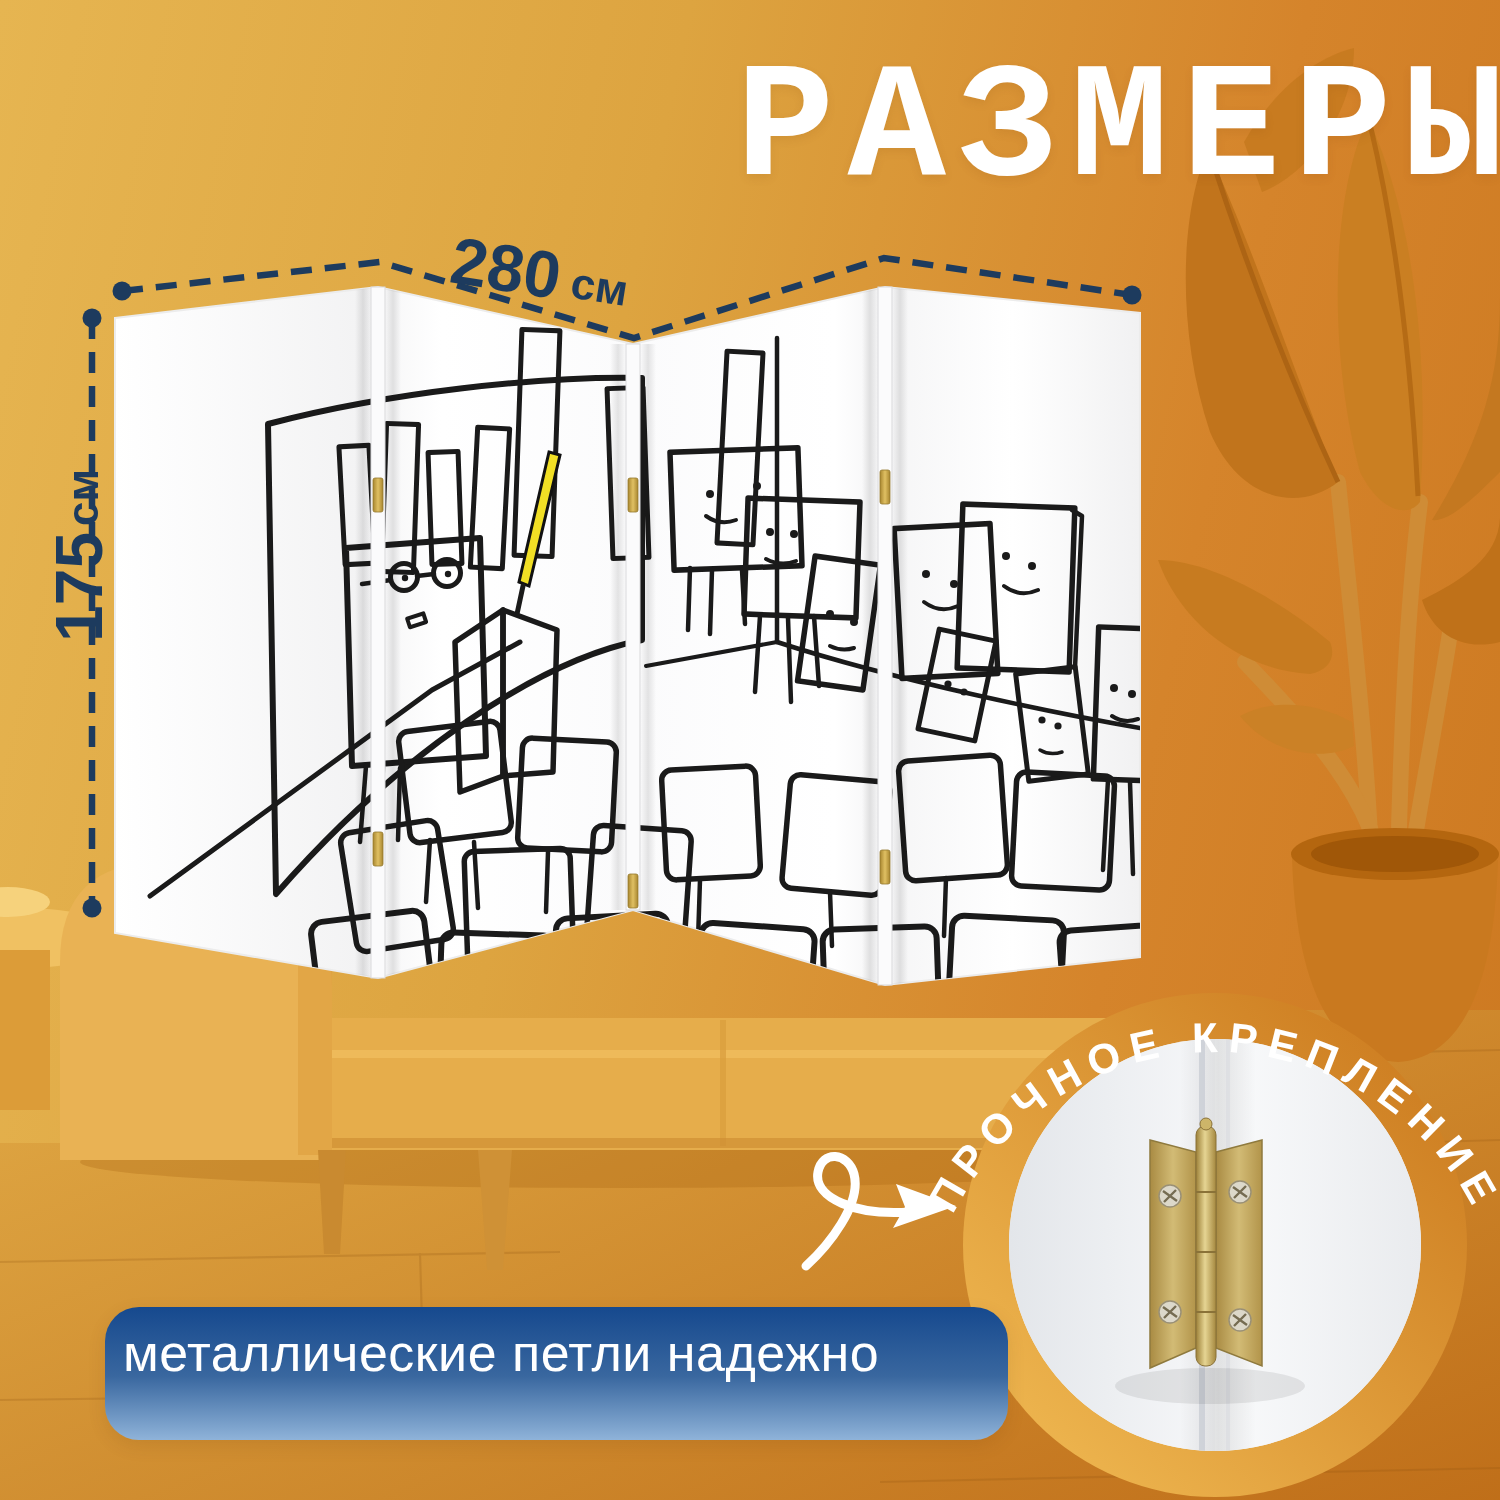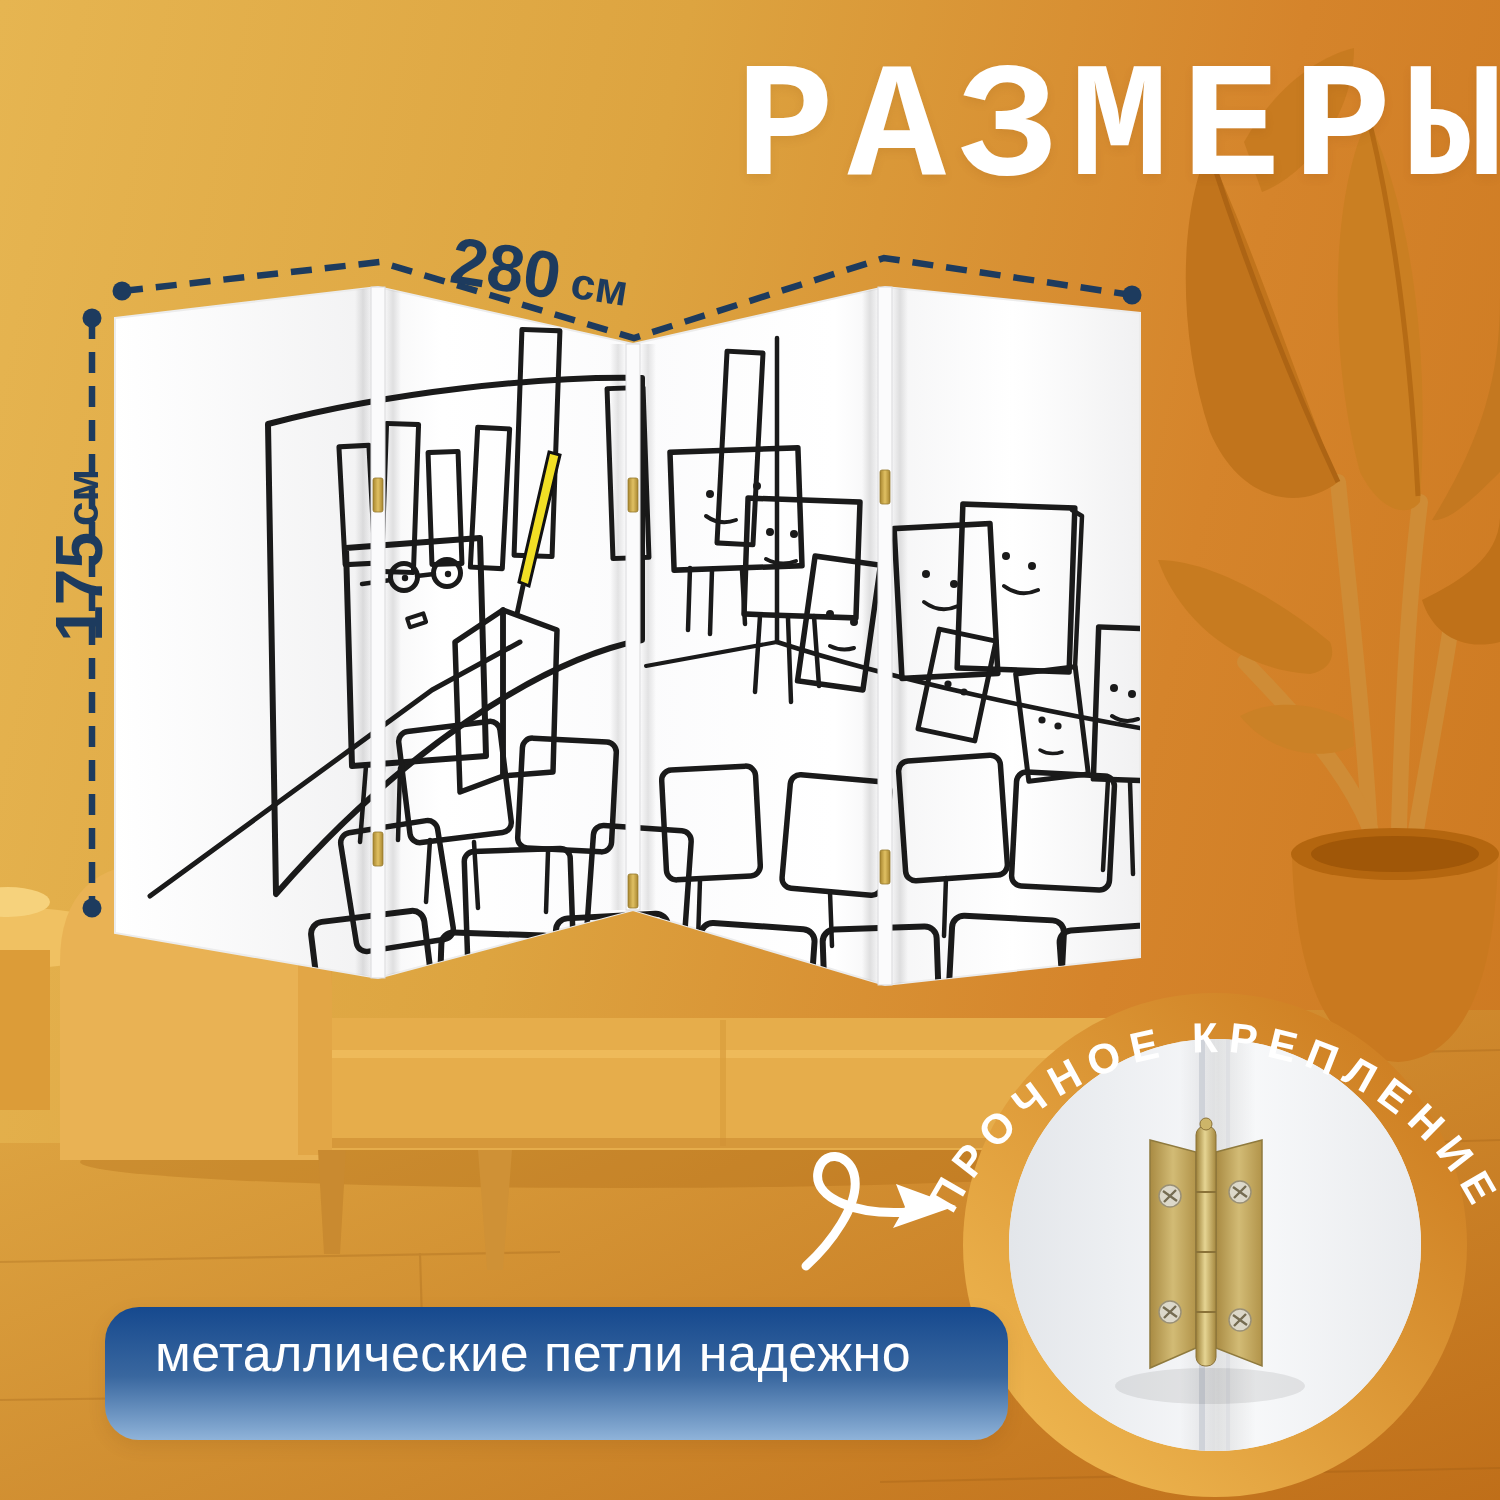--- a/index.html
+++ b/index.html
@@ -15,21 +15,21 @@
     font-size:164px;letter-spacing:13px;line-height:1;
     text-shadow:0 4px 10px rgba(120,60,0,.10);
     white-space:nowrap;
     font-family:Liberation Mono, monospace;
   }
   .info-box{
     position:absolute;left:105px;top:1307px;width:903px;height:133px;
     border-radius:34px;
     background:linear-gradient(180deg,#16498e 0%,#39679f 52%,#8fb3d9 100%);
     color:#ffffff;box-sizing:border-box;
-    padding:14px 0 0 50px;
+    padding:14px 0 0 18px;
     font-size:52px;line-height:1.26;letter-spacing:.5px;
     box-shadow:0 6px 18px rgba(100,50,0,.12);
   }
   .info-box span{display:block;}
   .dim-big{font-weight:700;fill:#1d3b5e;font-size:66px;font-family:"Liberation Sans",sans-serif;}
   .dim-small{font-weight:700;fill:#1d3b5e;font-size:44px;font-family:"Liberation Sans",sans-serif;}
   .badge-text{font-weight:700;fill:#ffffff;font-size:42px;letter-spacing:10px;font-family:"Liberation Sans",sans-serif;}
   .sketch{stroke:#1a1a1a;stroke-linecap:round;stroke-linejoin:round;fill:none;}
 </style>
 </head>

